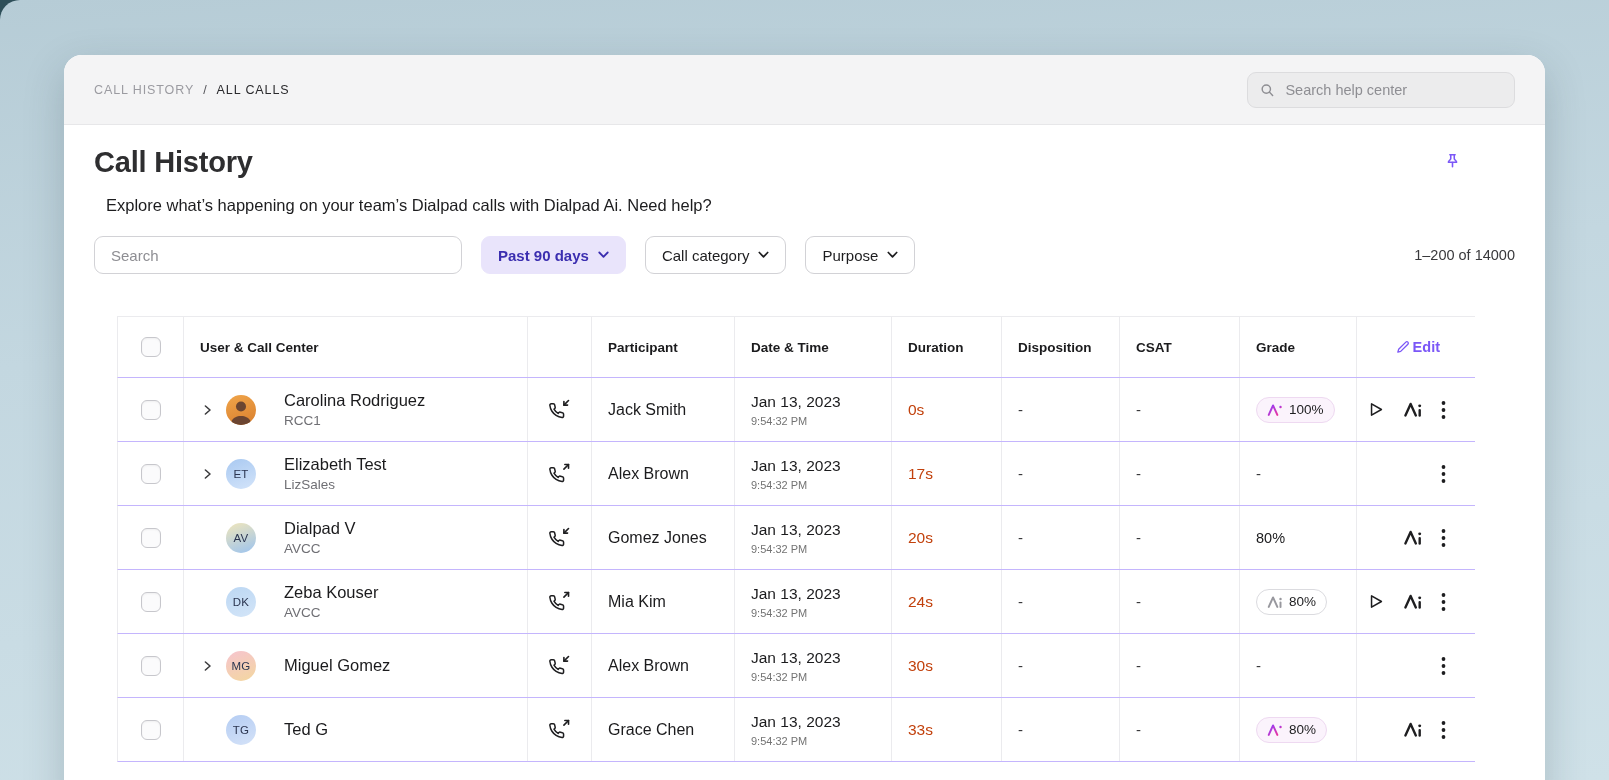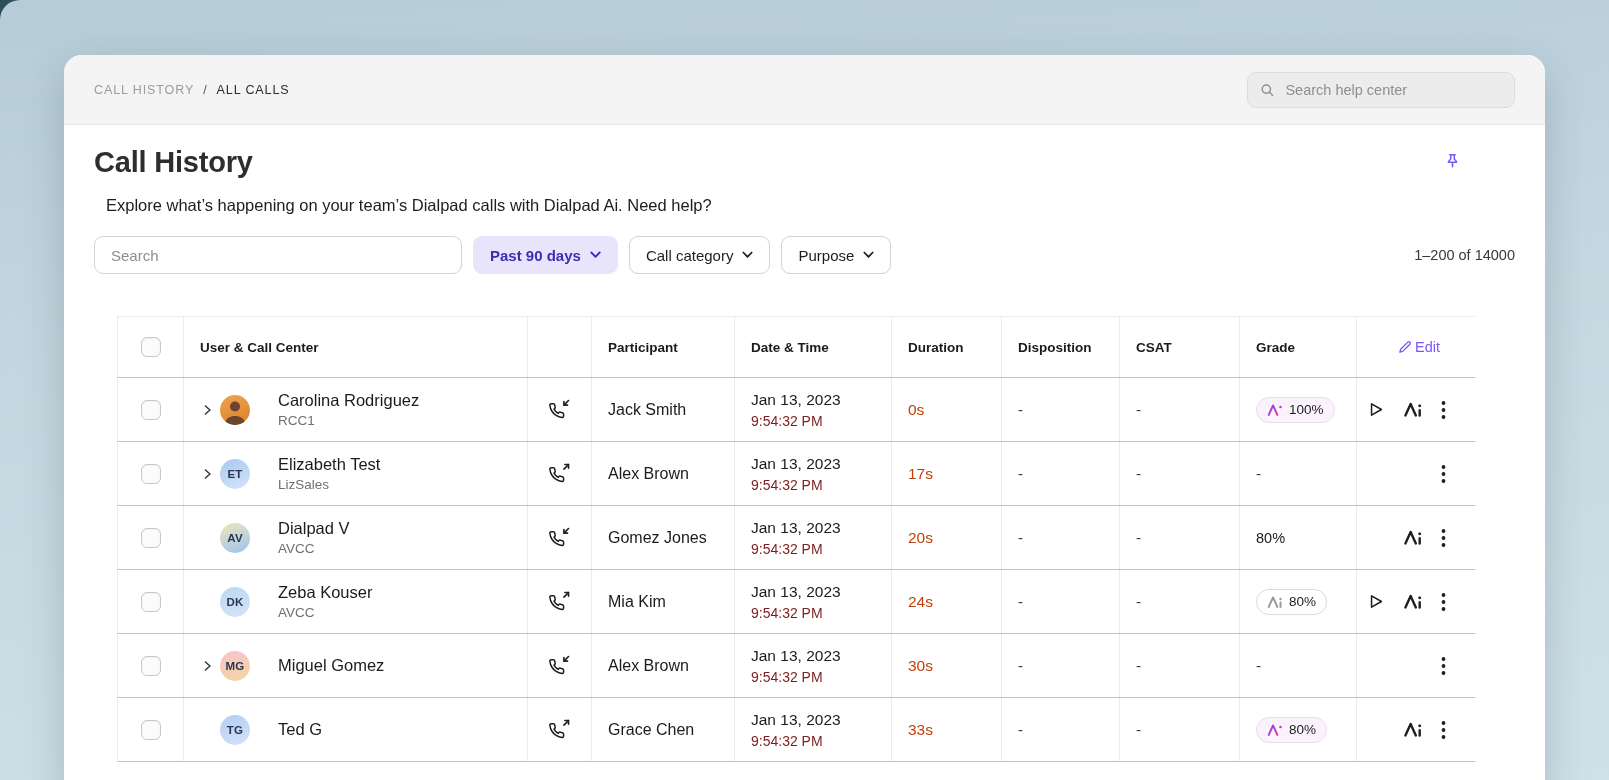--- a/index.html
+++ b/index.html
@@ -40,21 +40,21 @@
     font-size:14.5px; color:#333; font-family:inherit;
   }
   ::placeholder { color:#8e8e93; opacity:1; }
   
   .content { padding:21px 30px 0; }
   .title-row { display:flex; align-items:center; justify-content:space-between; padding-right:52px; }
   h1 { margin:0; font-size:29px; font-weight:600; letter-spacing:-.2px; color:#2e2e30; }
   .pin-btn { background:none; border:none; padding:0; cursor:pointer; display:flex; }
   .subtitle { margin:17px 12px 0; font-size:16.5px; color:#1d1d1f; }
   
-  .filters-row { display:flex; align-items:center; gap:11px; margin-top:21px; }
+  .filters-row { display:flex; align-items:center; gap:19px; margin-top:21px; }
   .search-box {
     width:368px; height:38px; border:1px solid #d2d2d6; border-radius:9px;
     display:flex; align-items:center; padding:0 14px; background:#fff;
   }
   .search-box input { font-size:15px; }
   .btn {
     height:38px; border-radius:9px; display:inline-flex; align-items:center; gap:9px;
     padding:0 16px; font-size:15px; font-weight:500; cursor:pointer;
     border:1px solid #d2d2d6; background:#fff; color:#1d1d1f; font-family:inherit;
   }
@@ -74,43 +74,43 @@
   .c-check { justify-content:center; padding:0; }
   .th { font-size:13.5px; font-weight:700; color:#1b1b1d; }
   .c-dir { justify-content:center; }
   .c-actions { justify-content:flex-end; padding-right:30px; gap:18px; }
   .checkbox {
     width:20px; height:20px; border:1.5px solid #c7c7cc; border-radius:6px;
     background:#fbfbfc; box-shadow:inset 0 1px 2px rgba(0,0,0,.05); cursor:pointer;
   }
   .expander { width:14px; flex:none; display:flex; justify-content:center; cursor:pointer; }
   .avatar {
-    width:30px; height:30px; border-radius:50%; flex:none; margin-left:6px;
+    width:30px; height:30px; border-radius:50%; flex:none; margin-left:12px;
     display:flex; align-items:center; justify-content:center;
-    font-size:11.5px; font-weight:700; color:#2b3550; letter-spacing:.2px; overflow:hidden;
+    font-size:11.5px; font-weight:400; color:#2b3550; letter-spacing:.2px; overflow:hidden;
   }
   .user-text { margin-left:28px; display:flex; flex-direction:column; justify-content:center; min-width:0; }
   .user-name { font-size:16.5px; color:#1b1b1d; line-height:1.2; white-space:nowrap; }
   .user-org { font-size:13.5px; color:#6f6f74; margin-top:2px; }
   .part { font-size:16px; color:#1b1b1d; white-space:nowrap; }
   .dt-date { font-size:15.5px; color:#1b1b1d; line-height:1.25; }
-  .dt-time { font-size:14px; color:#7f1d1d; margin-top:4px; }
+  .dt-time { font-size:11px; color:#737373; margin-top:4px; }
   .dur { font-size:15.5px; color:#c2410c; }
   .dash { font-size:15px; color:#39393c; }
   .grade-badge {
     display:inline-flex; align-items:center; gap:6px; height:26px; padding:0 10px;
     border-radius:13px; font-size:13.5px; color:#1d1d1f; white-space:nowrap;
   }
   .grade-badge.purple { background:#fbf3fc; border:1px solid #eed9f1; }
   .grade-badge.gray { background:#fff; border:1px solid #dbdbdf; }
   .grade-text { font-size:14.5px; color:#1b1b1d; }
   .act { background:none; border:none; padding:0; cursor:pointer; display:flex; align-items:center; }
   .edit-btn {
     display:inline-flex; align-items:center; gap:2px; color:#7b57f7;
-    font-size:14.5px; font-weight:400; cursor:pointer; background:none; border:none; font-family:inherit;
+    font-size:14.5px; font-weight:700; cursor:pointer; background:none; border:none; font-family:inherit;
   }
   
   .ai { display:block; }
   .ai .s { fill:none; stroke-width:2.1; stroke-linecap:round; stroke-linejoin:round; }
   .ai.grad .s { stroke:url(#aigrad); } .ai.grad .f { fill:url(#aigrad); }
   .ai.dark .s { stroke:#1e1e20; } .ai.dark .f { fill:#1e1e20; }
   .ai.gray .s { stroke:#98989e; } .ai.gray .f { fill:#98989e; }
   .hiddefs { position:absolute; width:0; height:0; }
 </style>
 </head>

